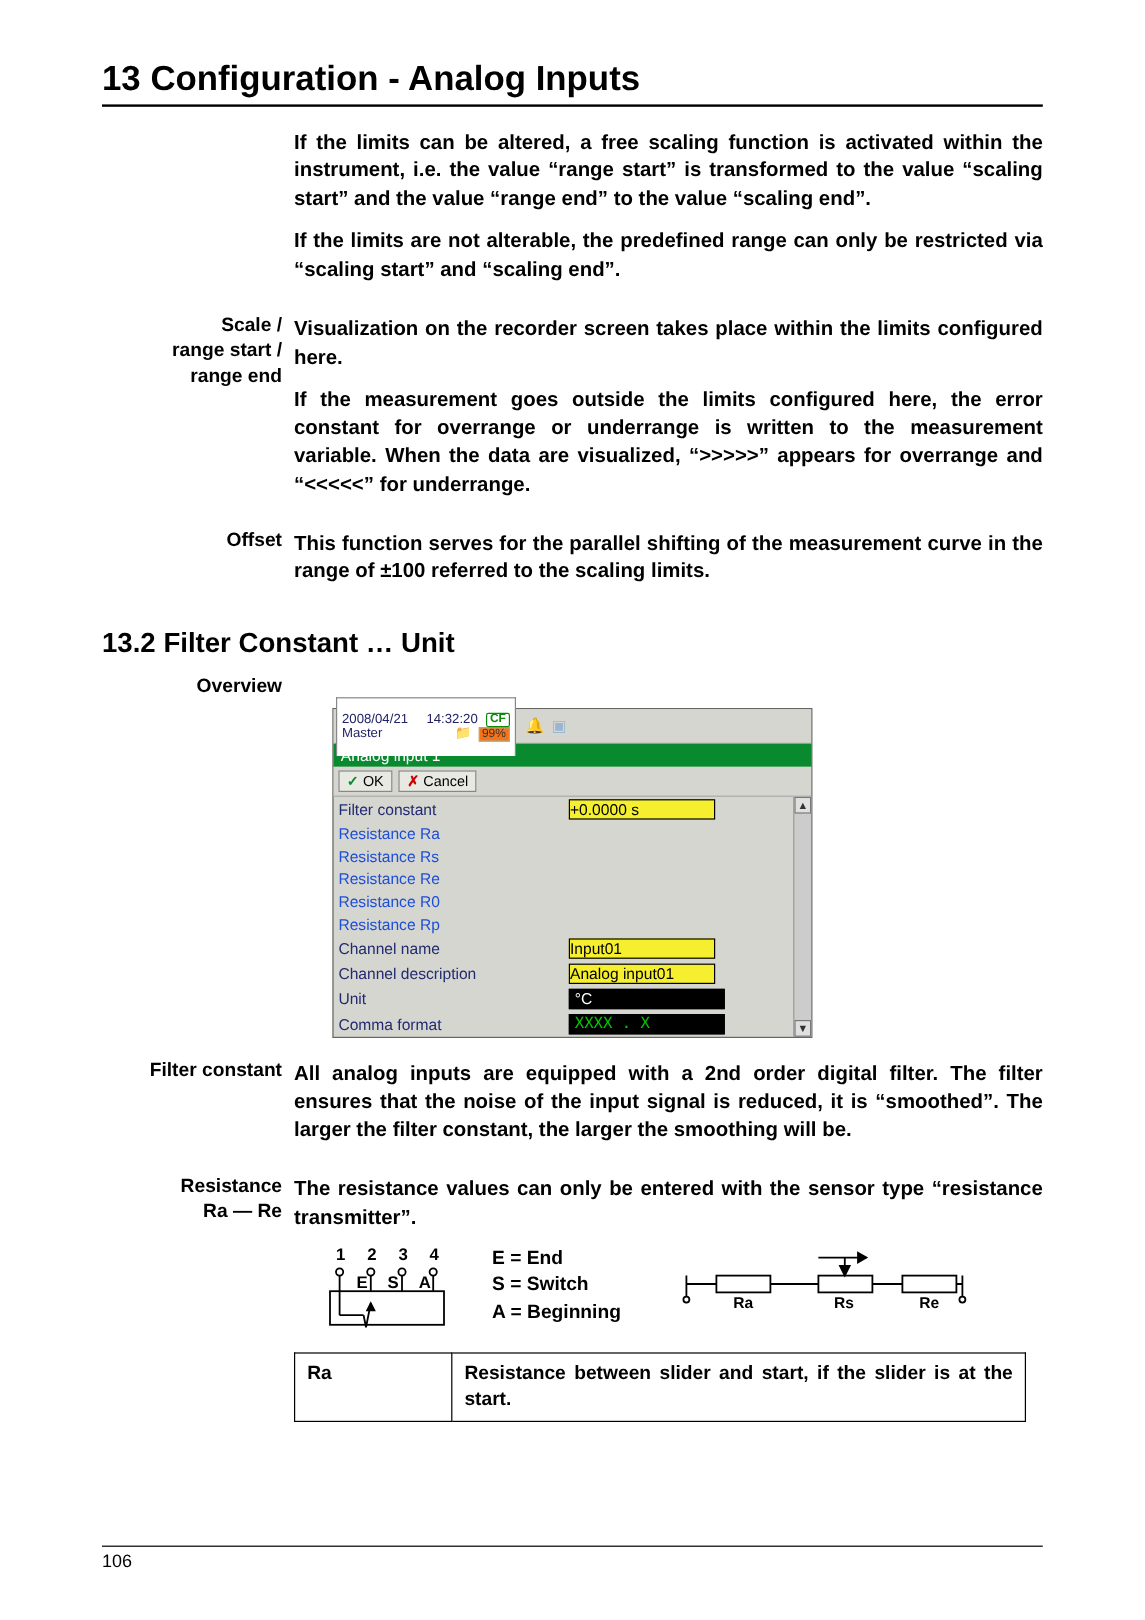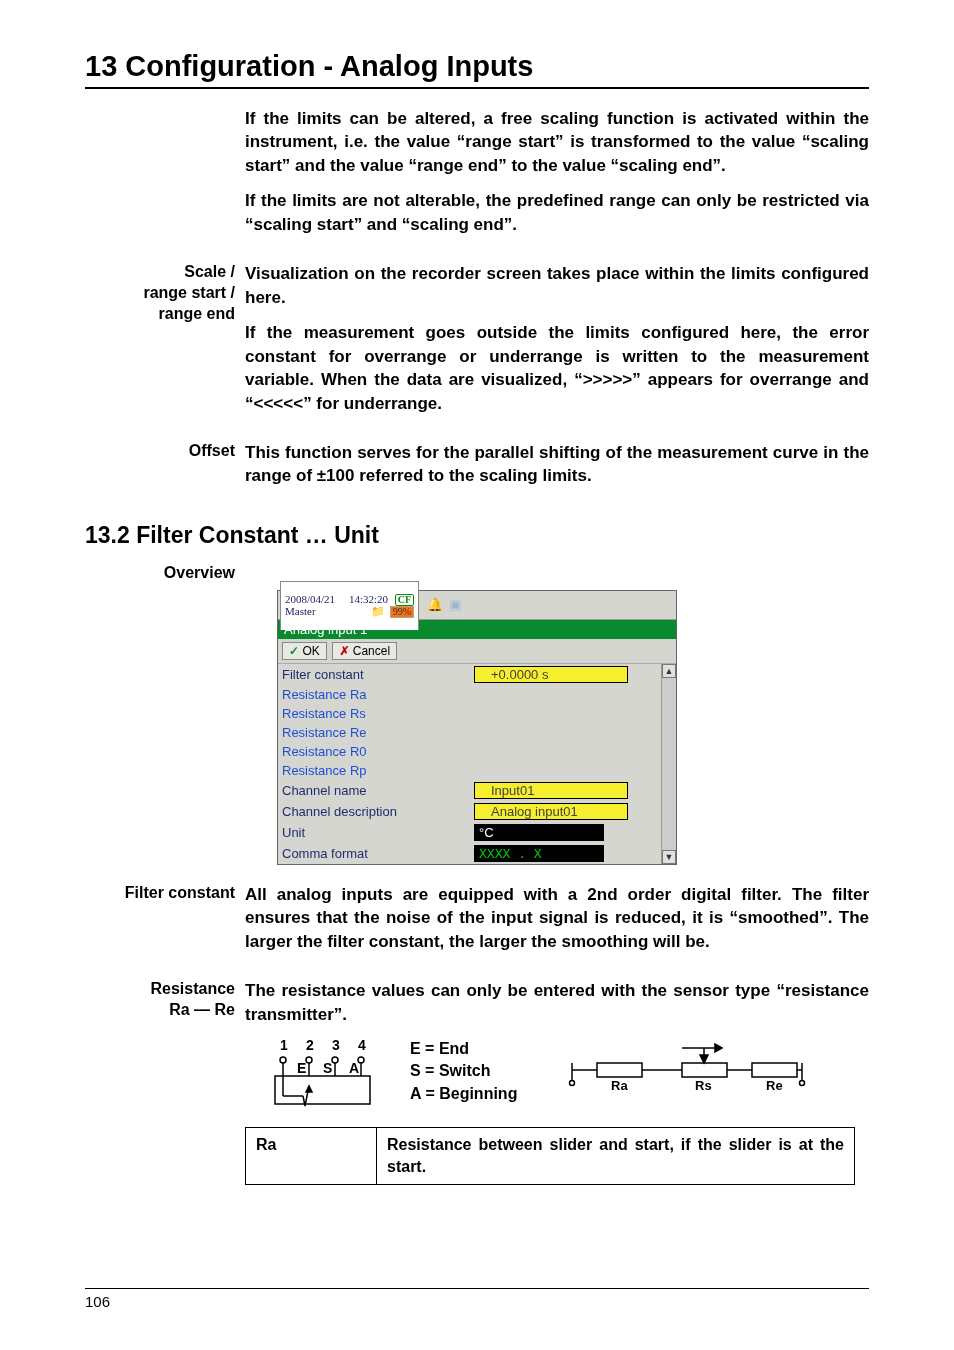--- a/index.html
+++ b/index.html
@@ -74,21 +74,20 @@
   }
   .shot-head .tab {
     background: #fff;
     border: 1px solid #888;
     border-bottom: none;
     padding: 12px 4px;
     margin: 2px 2px 0 2px;
     font-size: 11px;
     color: #227;
     line-height: 1.0;
-    font-family: Liberation Serif, serif;
   }
   .shot-head .tab .t1 { color:#226; }
   .shot-head .tab .t2 { color:#226; }
   .cf {
     display:inline-block; border:1px solid #0a8a0a; color:#0a8a0a;
     font-size:10px; padding:0 2px; border-radius:2px; margin-left:4px;
     font-weight:bold; vertical-align:middle;
   }
   .pct {
     display:inline-block; background:#f97316; color:#333; font-size:10px;
@@ -115,21 +114,21 @@
     background:#e0e0e0; border:1px solid #777; box-sizing:border-box;
     text-align:center; font-size:9px; line-height:12px; color:#333;}
   .scroll .up { top:0; }
   .scroll .dn { bottom:0; }
   .lrow { display:flex; padding:2px 4px; align-items:center; }
   .lrow .ll { flex:0 0 192px; color:#222b70; }
   .lrow .ll.dis { color:#1d4ed8; }
   .lrow .val {
     flex:1; margin-right:16px;
   }
-  .ybox { background:#f5ef2f; color:#404040; border:1px solid #000; padding:0 16px; display:inline-block; min-width:120px;}
+  .ybox { background:#f5ef2f; color:#000000; border:1px solid #000; padding:0 0; display:inline-block; min-width:120px;}
   .blkbox { background:#000; color:#0c0; border:1px solid #000; padding:0 4px; display:inline-block; min-width:120px; font-family:monospace;}
   .blkwhite { background:#000; color:#fff; border:1px solid #000; padding:0 4px; display:inline-block; min-width:120px;}
   
   .diagrow { display:flex; align-items:flex-start; gap:30px; margin:8px 0 14px 20px;}
   .labels { font-size:16px; line-height:1.4; }
   .svgbox svg { display:block; }
   
   table.btable { border-collapse:collapse; width:610px; margin-left:0; }
   table.btable td { border:1px solid #000; padding:6px 10px; font-size:16px; vertical-align:top;}
   table.btable td:first-child { width:110px; }

